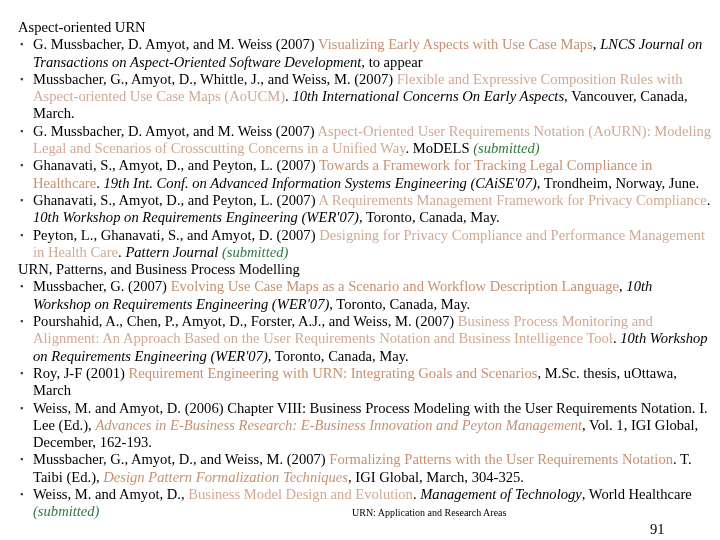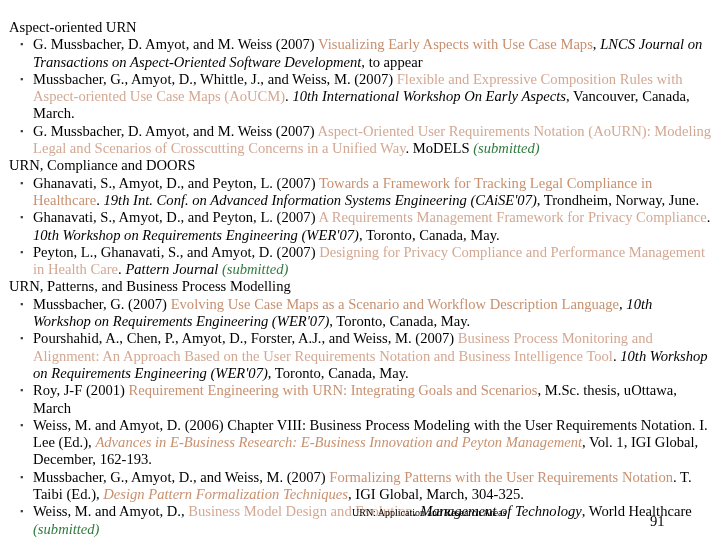--- a/index.html
+++ b/index.html
@@ -23,21 +23,21 @@
   .content {
     position: absolute;
     left: 0px;
     top: 19px;
     width: 716px;
   }
   .section-head {
     font-size: 14.6px;
     line-height: 17.3px;
     color: #000000;
-    padding-left: 9px;
+    padding-left: 18px;
     white-space: nowrap;
   }
   ul.bullets {
     list-style: none;
     margin: 0;
     padding: 0;
   }
   li.entry {
     position: relative;
     font-size: 14.6px;
@@ -81,39 +81,38 @@
     left: 352px;
     top: 0px;
     font-size: 10px;
     line-height: 18px;
     color: #000000;
     white-space: nowrap;
   }
   .footer-page {
     position: absolute;
     left: 650px;
-    top: 8px;
+    top: 16px;
     font-size: 14.6px;
     line-height: 18px;
     color: #000000;
   }
 </style>
 </head>
 <body>
 
 <div class="slide">
 
   <div class="content" id="body-root">
       <div class="section-head">Aspect-oriented URN</div>
       <ul class="bullets">
         <li class="entry"><span class="marker">▪</span><span>G. Mussbacher, D. Amyot, and M. Weiss (2007) </span><span class="lnk">Visualizing Early Aspects with Use Case Maps</span><span>, </span><span class="it">LNCS Journal on Transactions on Aspect-Oriented Software Development</span><span>, to appear</span></li>
-        <li class="entry"><span class="marker">▪</span><span>Mussbacher, G., Amyot, D., Whittle, J., and Weiss, M. (2007) </span><span class="tint">Flexible and Expressive Composition Rules with Aspect-oriented Use Case Maps (AoUCM)</span><span>. </span><span class="it">10th International Workshop On Early Aspects</span><span>, Vancouver, Canada, March.</span></li>
+        <li class="entry"><span class="marker">▪</span><span>Mussbacher, G., Amyot, D., Whittle, J., and Weiss, M. (2007) </span><span class="tint">Flexible and Expressive Composition Rules with Aspect-oriented Use Case Maps (AoUCM)</span><span>. </span><span class="it">10th International Concerns On Early Aspects</span><span>, Vancouver, Canada, March.</span></li>
         <li class="entry"><span class="marker">▪</span><span>G. Mussbacher, D. Amyot, and M. Weiss (2007) </span><span class="tint">Aspect-Oriented User Requirements Notation (AoURN): Modeling Legal and Scenarios of Crosscutting Concerns in a Unified Way</span><span>. MoDELS </span><span class="sub">(submitted)</span></li>
       </ul>
-      <div class="section-head">URN, Compliance and DOORS</div>
       <ul class="bullets">
         <li class="entry"><span class="marker">▪</span><span>Ghanavati, S., Amyot, D., and Peyton, L. (2007) </span><span class="lnk">Towards a Framework for Tracking Legal Compliance in Healthcare</span><span>. </span><span class="it">19th Int. Conf. on Advanced Information Systems Engineering (CAiSE'07)</span><span>, Trondheim, Norway, June.</span></li>
         <li class="entry"><span class="marker">▪</span><span>Ghanavati, S., Amyot, D., and Peyton, L. (2007) </span><span class="tint">A Requirements Management Framework for Privacy Compliance</span><span>. </span><span class="it">10th Workshop on Requirements Engineering (WER'07)</span><span>, Toronto, Canada, May.</span></li>
         <li class="entry"><span class="marker">▪</span><span>Peyton, L., Ghanavati, S., and Amyot, D. (2007) </span><span class="tint">Designing for Privacy Compliance and Performance Management in Health Care</span><span>. </span><span class="it">Pattern Journal</span><span> </span><span class="sub">(submitted)</span></li>
       </ul>
       <div class="section-head">URN, Patterns, and Business Process Modelling</div>
       <ul class="bullets">
         <li class="entry"><span class="marker">▪</span><span>Mussbacher, G. (2007) </span><span class="lnk">Evolving Use Case Maps as a Scenario and Workflow Description Language</span><span>, </span><span class="it">10th Workshop on Requirements Engineering (WER'07)</span><span>, Toronto, Canada, May.</span></li>
         <li class="entry"><span class="marker">▪</span><span>Pourshahid, A., Chen, P., Amyot, D., Forster, A.J., and Weiss, M. (2007) </span><span class="tint">Business Process Monitoring and Alignment: An Approach Based on the User Requirements Notation and Business Intelligence Tool</span><span>. </span><span class="it">10th Workshop on Requirements Engineering (WER'07)</span><span>, Toronto, Canada, May.</span></li>
         <li class="entry"><span class="marker">▪</span><span>Roy, J-F (2001) </span><span class="lnk">Requirement Engineering with URN: Integrating Goals and Scenarios</span><span>, M.Sc. thesis, uOttawa, March</span></li>

